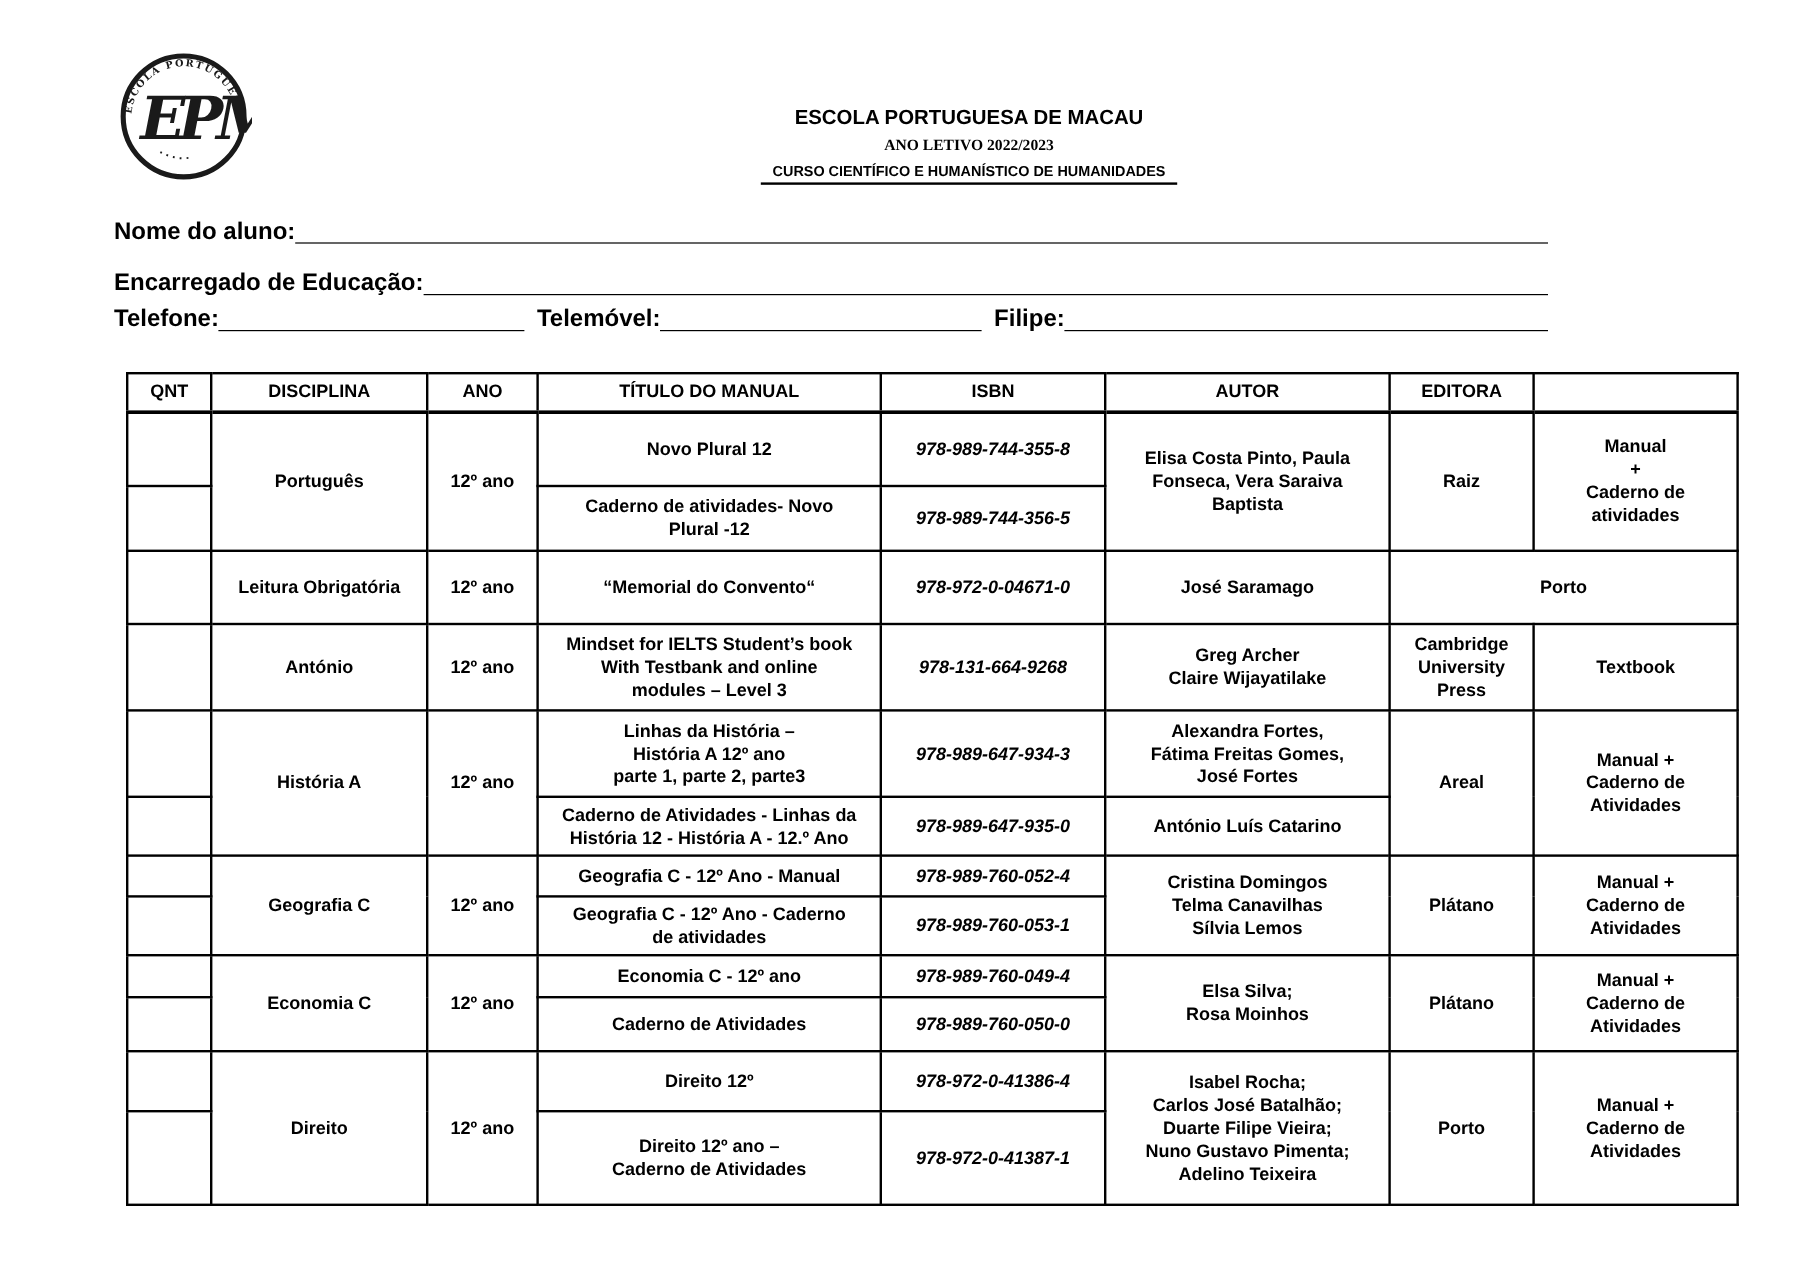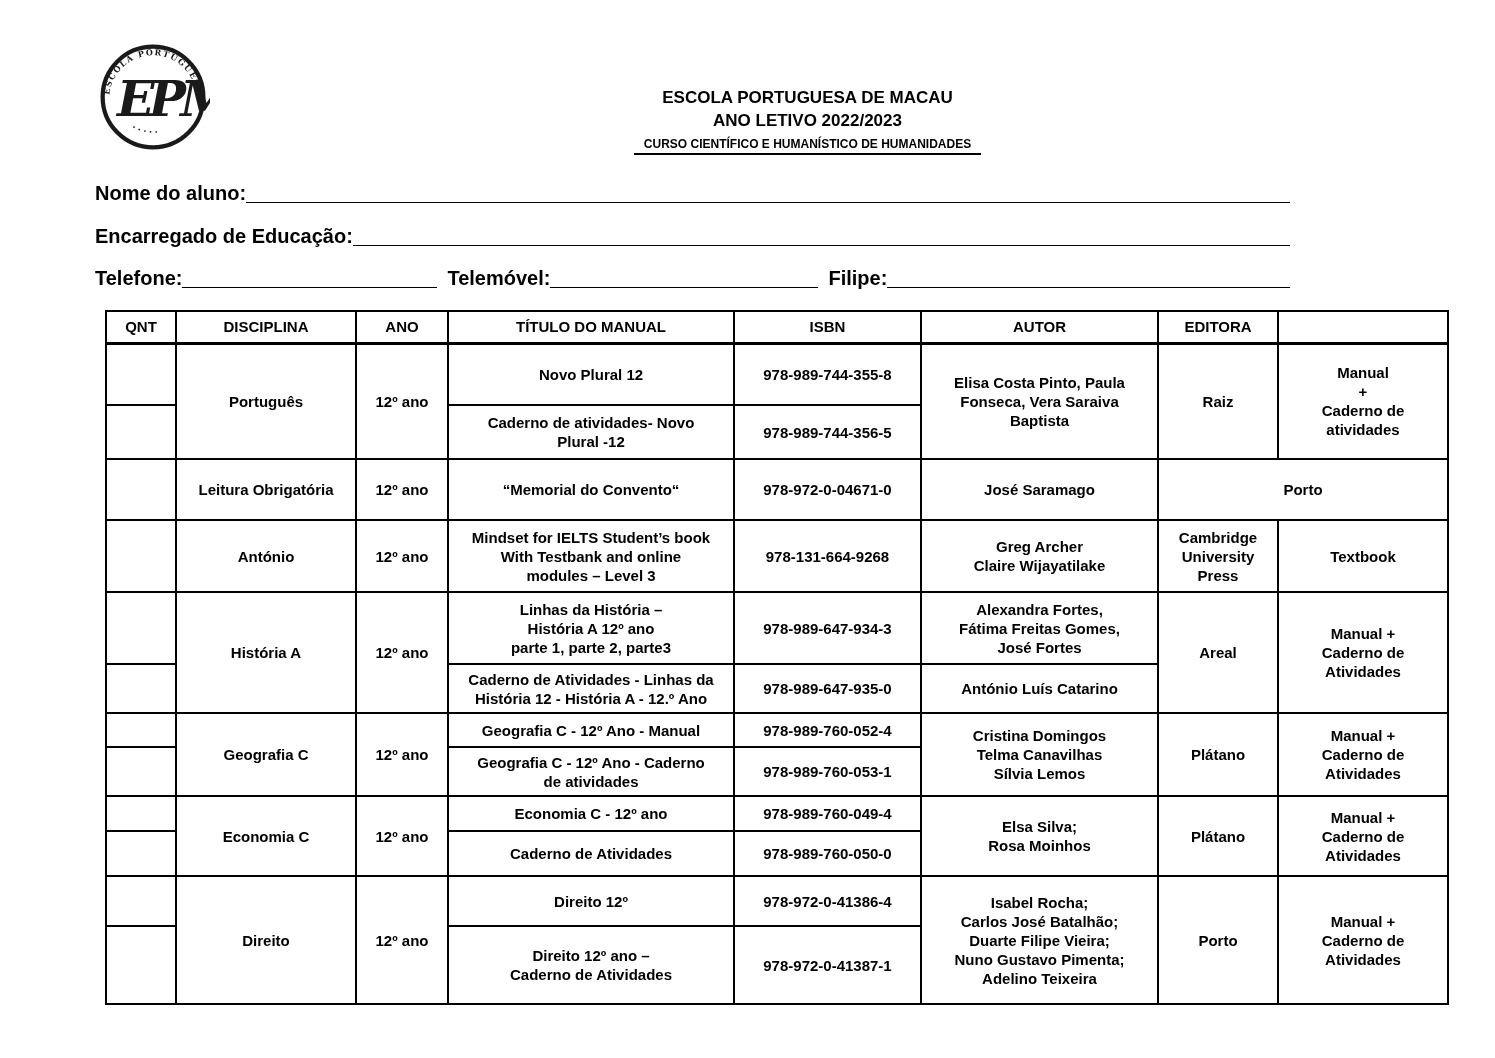--- a/index.html
+++ b/index.html
@@ -10,49 +10,49 @@
   }
   
   .logo { position: absolute; left: 96px; top: 40px; width: 114px; height: 114px; }
   .logo svg { width: 100%; height: 100%; }
   .logo .ring-text { font: bold 8.5px "DejaVu Serif", serif; letter-spacing: 1.5px; fill: #1a1a1a; }
   .logo .mono { font: italic bold 52px "DejaVu Serif", serif; fill: #1a1a1a; letter-spacing: -6px; }
   .logo .dots { font: bold 9px "DejaVu Sans", sans-serif; fill: #1a1a1a; letter-spacing: 3px; }
   
   .titleblock { position: absolute; left: 120px; right: 0; top: 86px; text-align: center; }
   .titleblock .t1 { font-size: 17px; font-weight: bold; line-height: 23px; }
-  .titleblock .t2 { font-size: 17px; font-weight: bold; line-height: 23px; }
+  .titleblock .t2 { font-size: 13px; font-weight: bold; line-height: 23px; font-family: Liberation Serif, serif; }
   .titleblock .t3 { margin-top: 2px; }
   .titleblock .t3 span {
     display: inline-block; font-size: 12px; font-weight: bold;
     border-bottom: 2.5px solid #000; padding: 0 10px 2px 10px;
   }
   
   .formrow { position: absolute; left: 95px; display: flex; align-items: flex-end; }
   .formrow .lbl { font-size: 20px; font-weight: bold; white-space: nowrap; line-height: 20px; }
   .formrow .fill { border-bottom: 1.6px solid #000; height: 20px; }
   .row-name  { top: 183px; width: 1195px; }
   .row-guard { top: 226px; width: 1195px; }
-  .row-phone { top: 268px; width: 1195px; }
+  .row-phone { top: 256px; width: 1195px; }
   .grow { flex: 1 1 auto; }
   .w255 { width: 255px; flex: 0 0 auto; }
   .w268 { width: 268px; flex: 0 0 auto; }
   .gap10 { width: 10px; flex: 0 0 auto; border: none !important; }
   
   table.books {
     position: absolute; left: 105px; top: 310px; width: 1342px;
     border-collapse: collapse; table-layout: fixed;
   }
   table.books th, table.books td {
     border: 2px solid #000; text-align: center; vertical-align: middle;
     font-weight: bold; font-size: 15px; line-height: 19px;
     white-space: pre-line; padding: 2px 4px; overflow: hidden;
   }
   table.books th { font-size: 15px; border-bottom-width: 3px; height: 32px; margin-top: 26px; }
-  td.isbn { font-size: 15px; }
+  td.isbn { font-size: 15px; font-style: italic; }
 </style>
 </head>
 <body>
 
 <div class="logo">
   <svg viewBox="0 0 120 120">
     <circle cx="60" cy="60" r="53" fill="none" stroke="#1a1a1a" stroke-width="4.5"></circle>
     <path id="arcTop" d="M 14,62 A 46,46 0 0 1 106,62" fill="none"></path>
     <path id="arcBot" d="M 22,78 A 44,44 0 0 0 98,78" fill="none"></path>
     <text class="ring-text"><textPath href="#arcTop" startOffset="4">ESCOLA PORTUGUESA DE MACAU</textPath></text>

